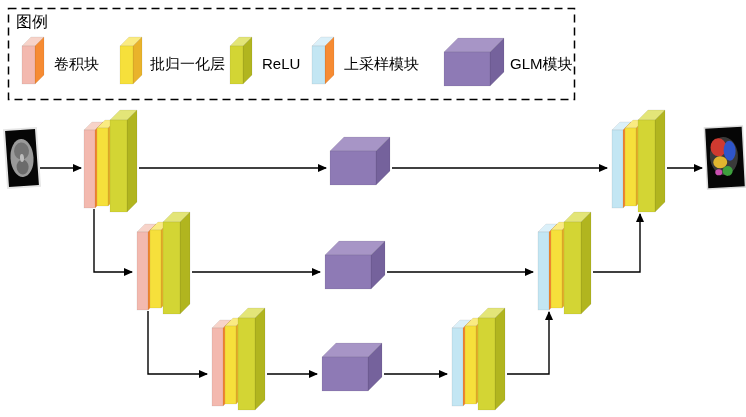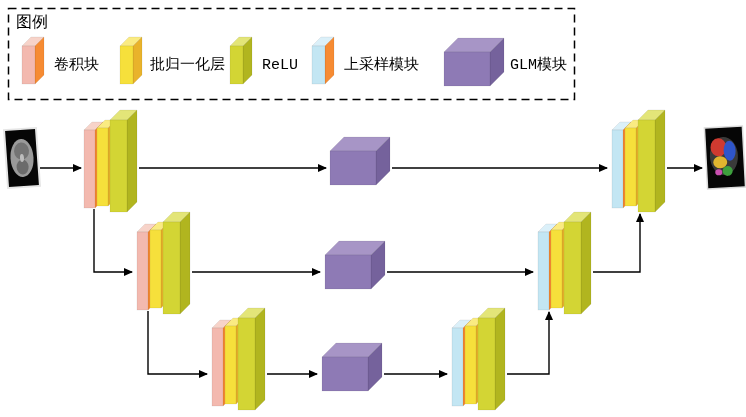--- a/index.html
+++ b/index.html
@@ -1,18 +1,18 @@
 <!DOCTYPE html>
 <html style="--conv-front: #f3b9af; --conv-top: #f7d3c9; --conv-side: #f68b33; --bn-front: #f6e03b; --bn-top: #faeb82; --bn-side: #e9b32b; --relu-front: #d3d534; --relu-top: #e3e578; --relu-side: #b1b51f; --up-front: #c3e6f3; --up-top: #dbf0f9; --up-side: #f68b33; --glm-front: #8e7ab5; --glm-top: #a795c6; --glm-side: #75629c; --arrow: #000000;"><head>
 <meta charset="utf-8">
 <style>
   html,body{margin:0;padding:0;background:#ffffff;}
   .canvas{
     position:relative;width:746px;height:417px;background:#8b5cf6;
-    font-family:Liberation Mono, monospace;
+    font-family:Liberation Sans, sans-serif;
   }
   svg{display:block;}
   symbol{overflow:visible;}
   use{overflow:visible;}
   .face{stroke:rgba(0,0,0,0.13);stroke-width:0.5;}
   .face-front{fill:var(--f,#ddd);}
   .face-top{fill:var(--t,#eee);}
   .face-side{fill:var(--s,#ccc);}
   .conv{--f:var(--conv-front);--t:var(--conv-top);--s:var(--conv-side);}
   .bn{--f:var(--bn-front);--t:var(--bn-top);--s:var(--bn-side);}

